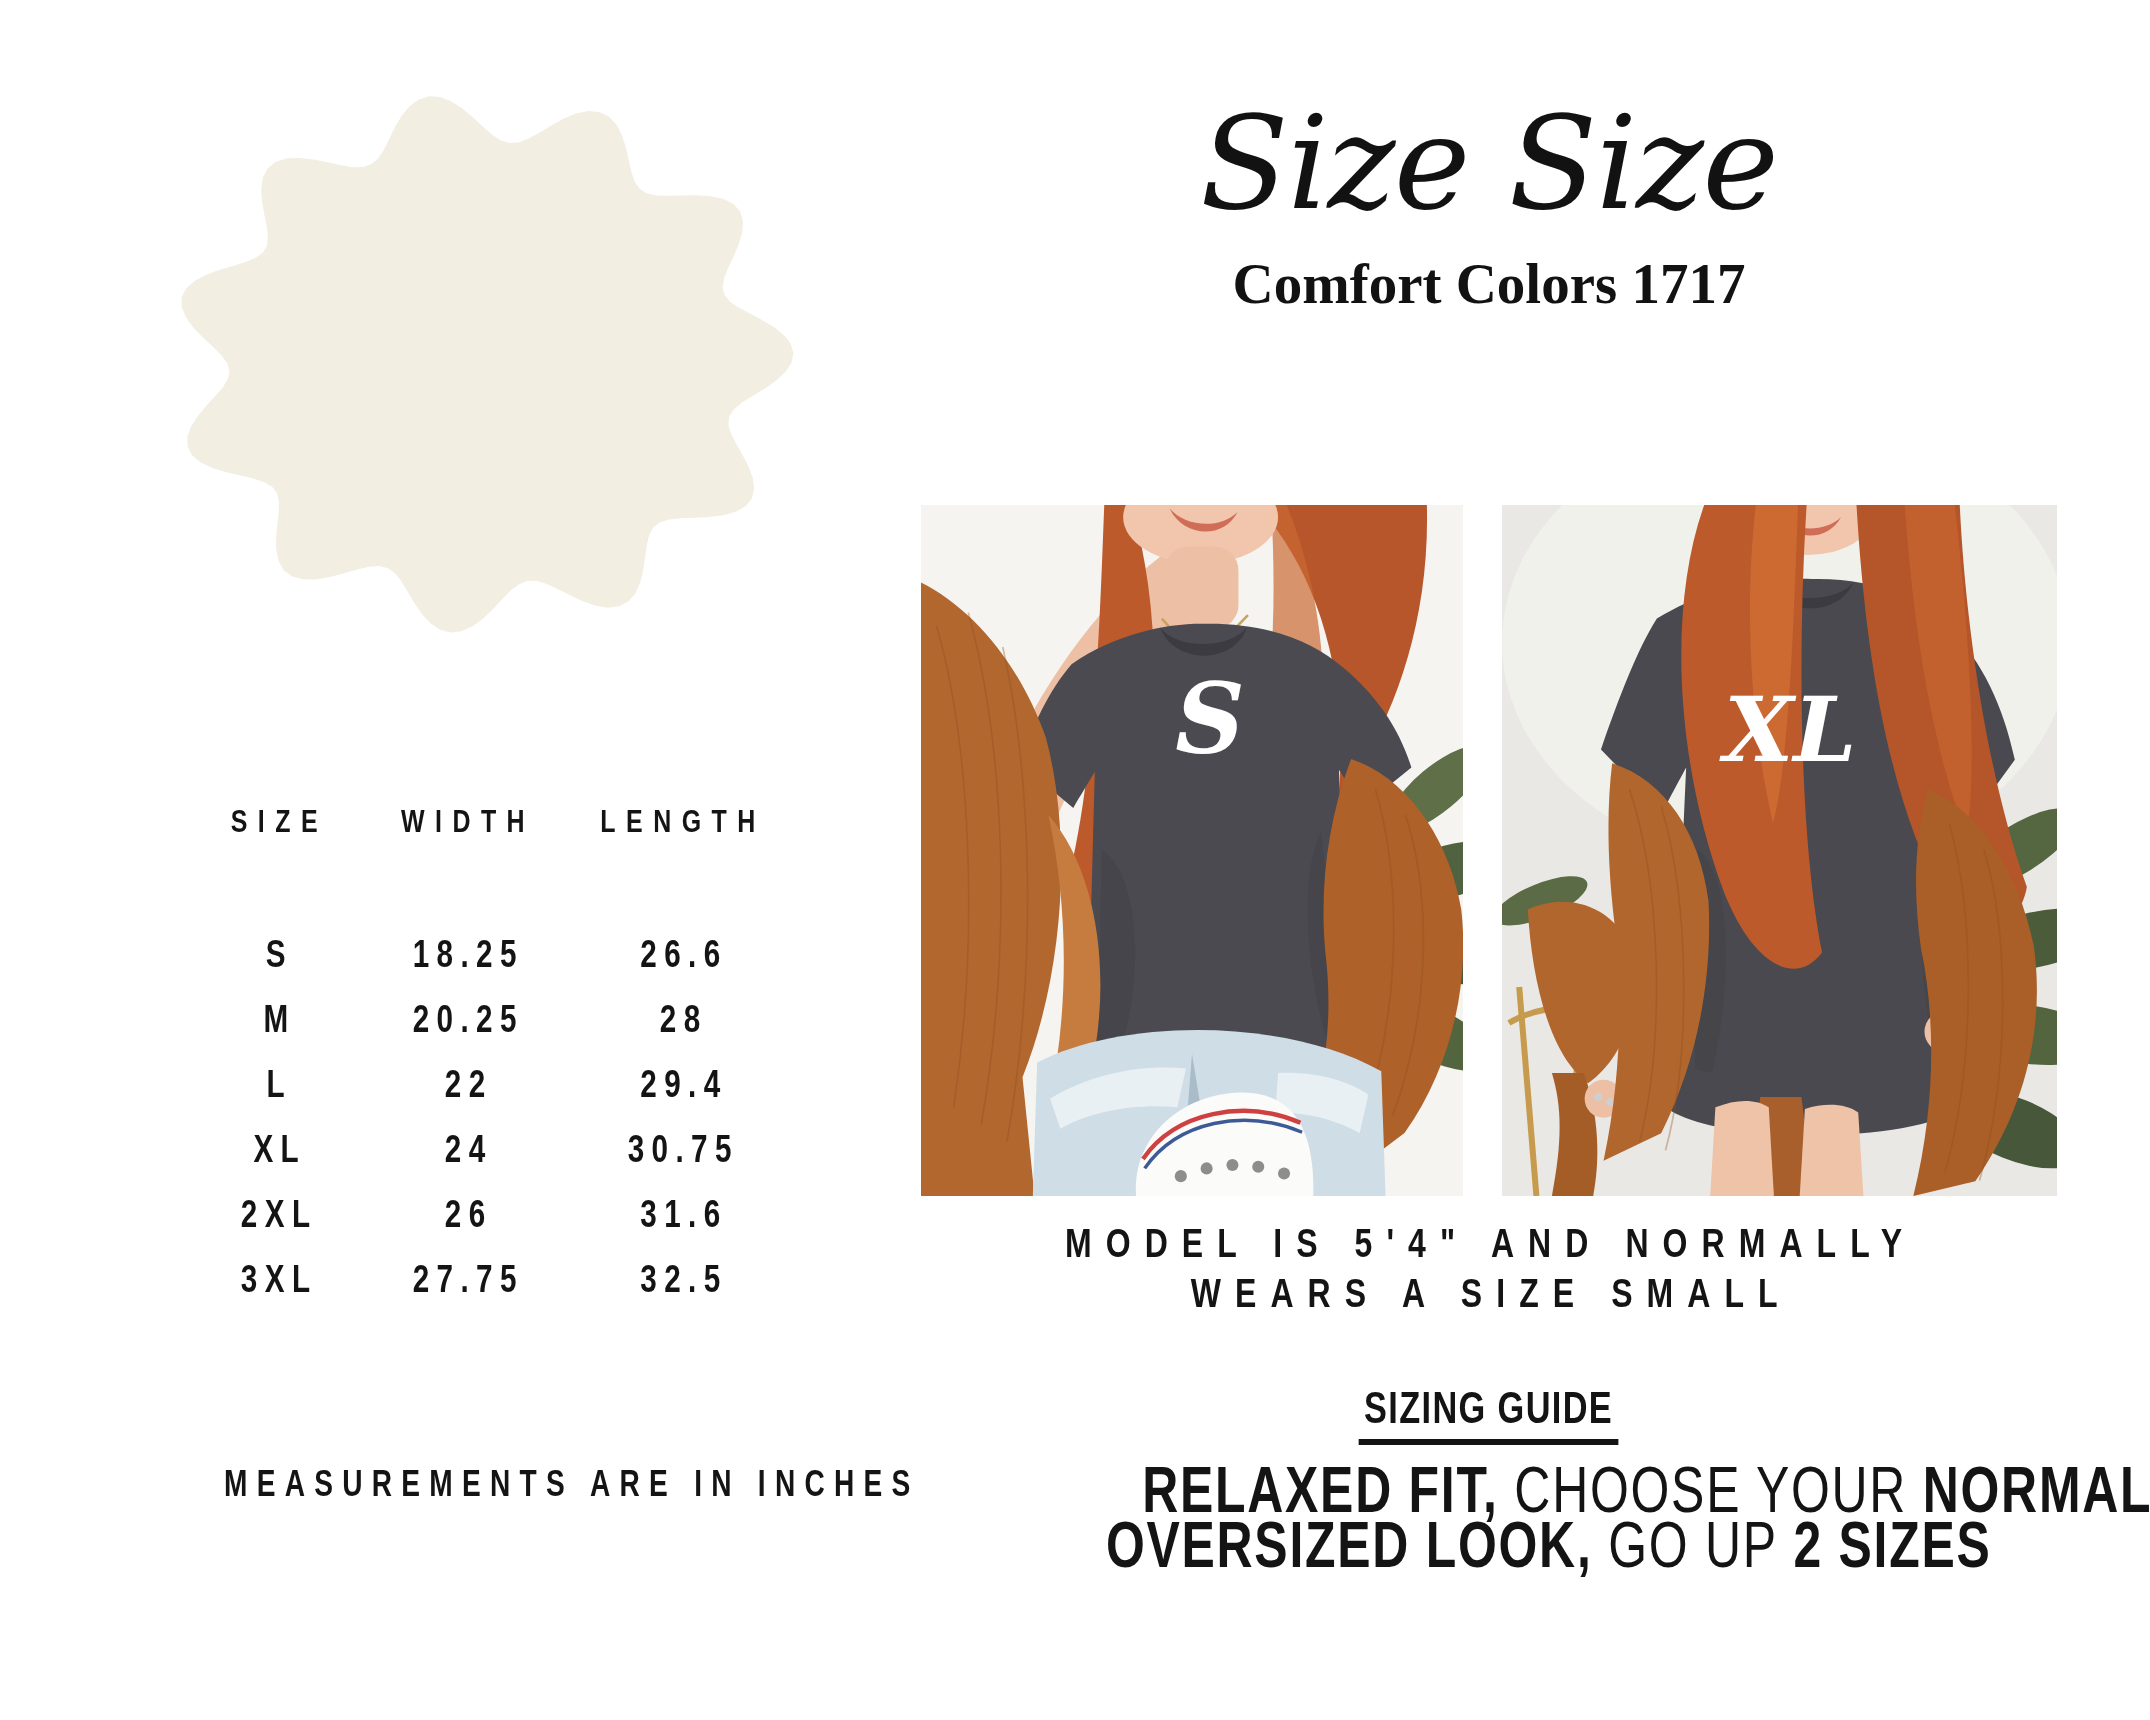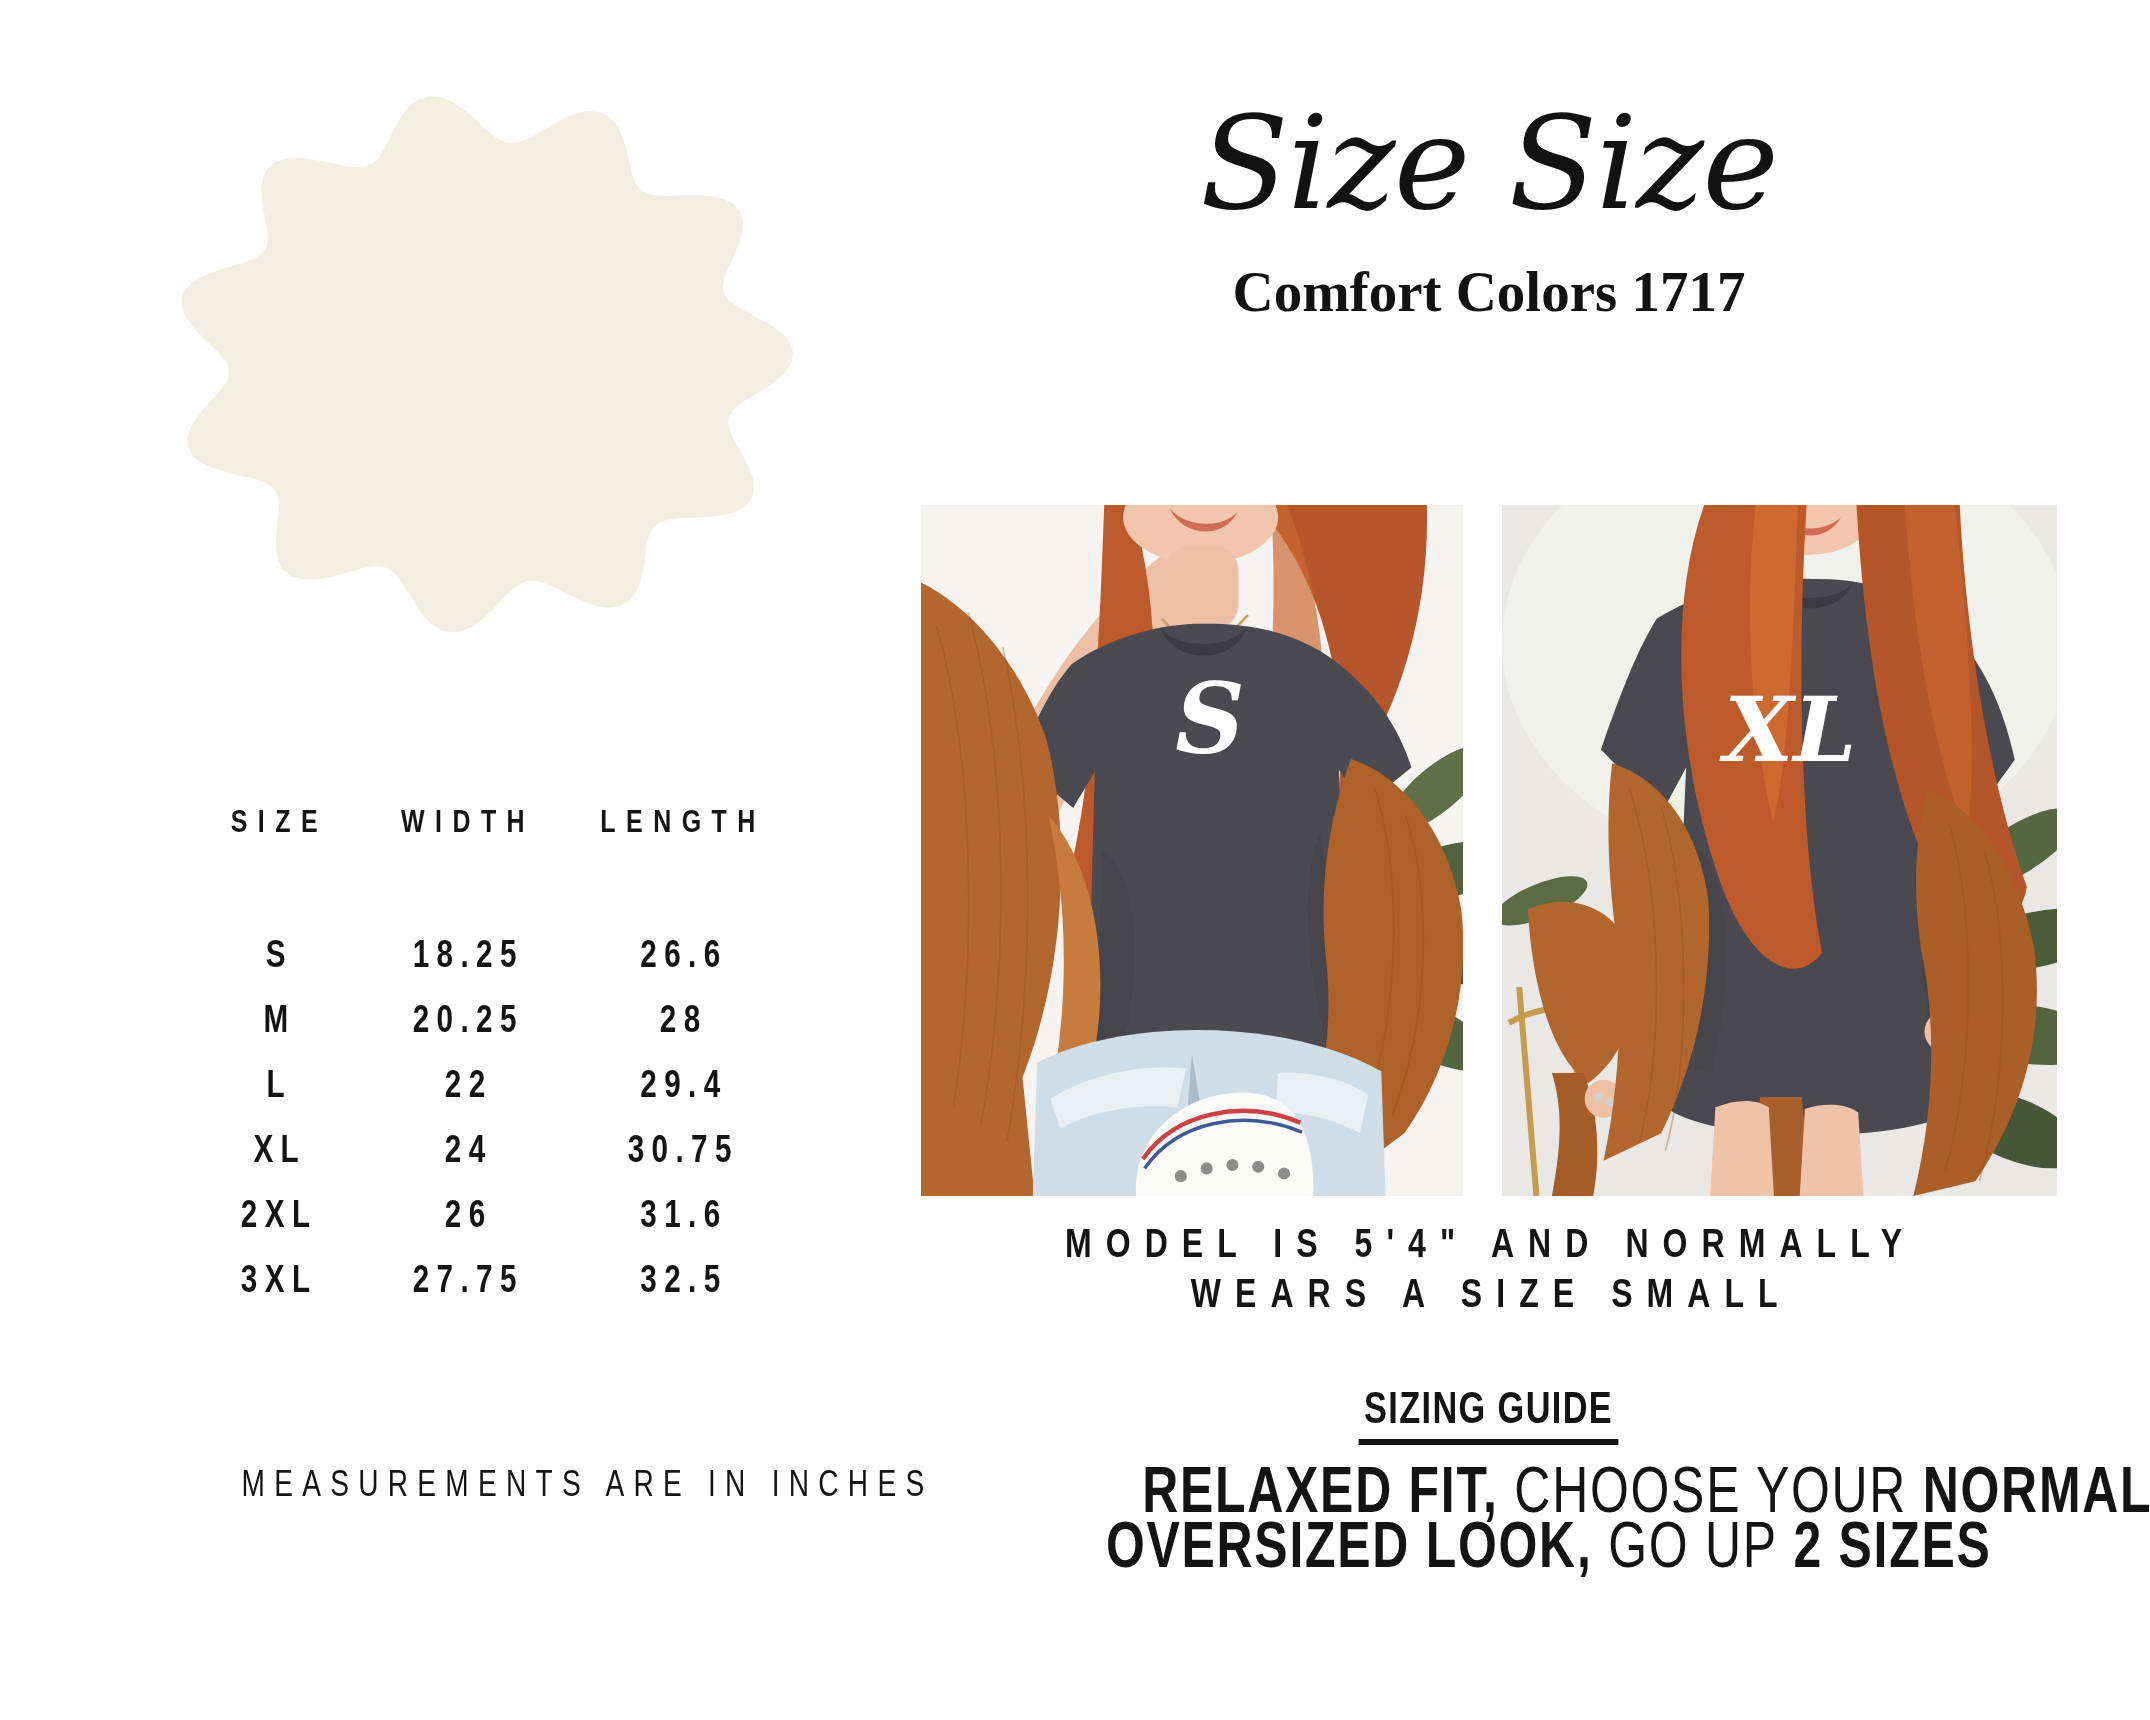--- a/index.html
+++ b/index.html
@@ -7,34 +7,34 @@
           font-family:"Liberation Sans",sans-serif;color:#141414;}
 
   
   .scallop{position:absolute;left:169px;top:86px;width:628px;height:555px;}
 
   
   .brand{position:absolute;left:1093px;top:76px;width:792px;text-align:center;}
   .brand-title{font-family:"DejaVu Serif",serif;font-style:italic;font-weight:400;
                font-size:129px;line-height:1.35;letter-spacing:-0.01em;color:#121212;}
   .brand-subtitle{font-family:"Liberation Serif",serif;font-weight:700;font-size:57px;
-                  line-height:1.05;margin-top:12px;color:#121212;}
+                  line-height:1.05;margin-top:4px;color:#121212;}
 
   
   .cond{display:inline-block;transform:scaleX(0.78);transform-origin:50% 50%;white-space:nowrap;}
 
   
   .size-table{position:absolute;left:198px;top:803px;width:594px;}
   .t-head,.t-row{display:grid;grid-template-columns:163px 215px 215px;}
   .t-head .cell{text-align:center;font-weight:700;font-size:32px;letter-spacing:0.42em;}
   .t-body{margin-top:82px;}
   .t-row{height:65px;align-items:center;}
   .t-row .cell{text-align:center;font-weight:700;font-size:38px;letter-spacing:0.25em;}
-  .measure-note{position:absolute;left:144px;top:1463px;width:740px;text-align:center;
-                font-weight:400;font-size:36px;letter-spacing:0.33em;}
+  .measure-note{position:absolute;left:126px;top:1463px;width:740px;text-align:center;
+                font-weight:700;font-size:36px;letter-spacing:0.33em;}
 
   
   .photo{position:absolute;top:505px;height:691px;overflow:hidden;}
   .photo-left{left:921px;width:542px;}
   .photo-right{left:1502px;width:555px;}
   .photo svg{display:block;width:100%;height:100%;}
   .shirt-letter{font-family:"DejaVu Serif",serif;font-style:italic;font-weight:700;
                 fill:#ffffff;text-anchor:middle;}
 
   .model-note{position:absolute;left:923px;top:1218px;width:1136px;text-align:center;

